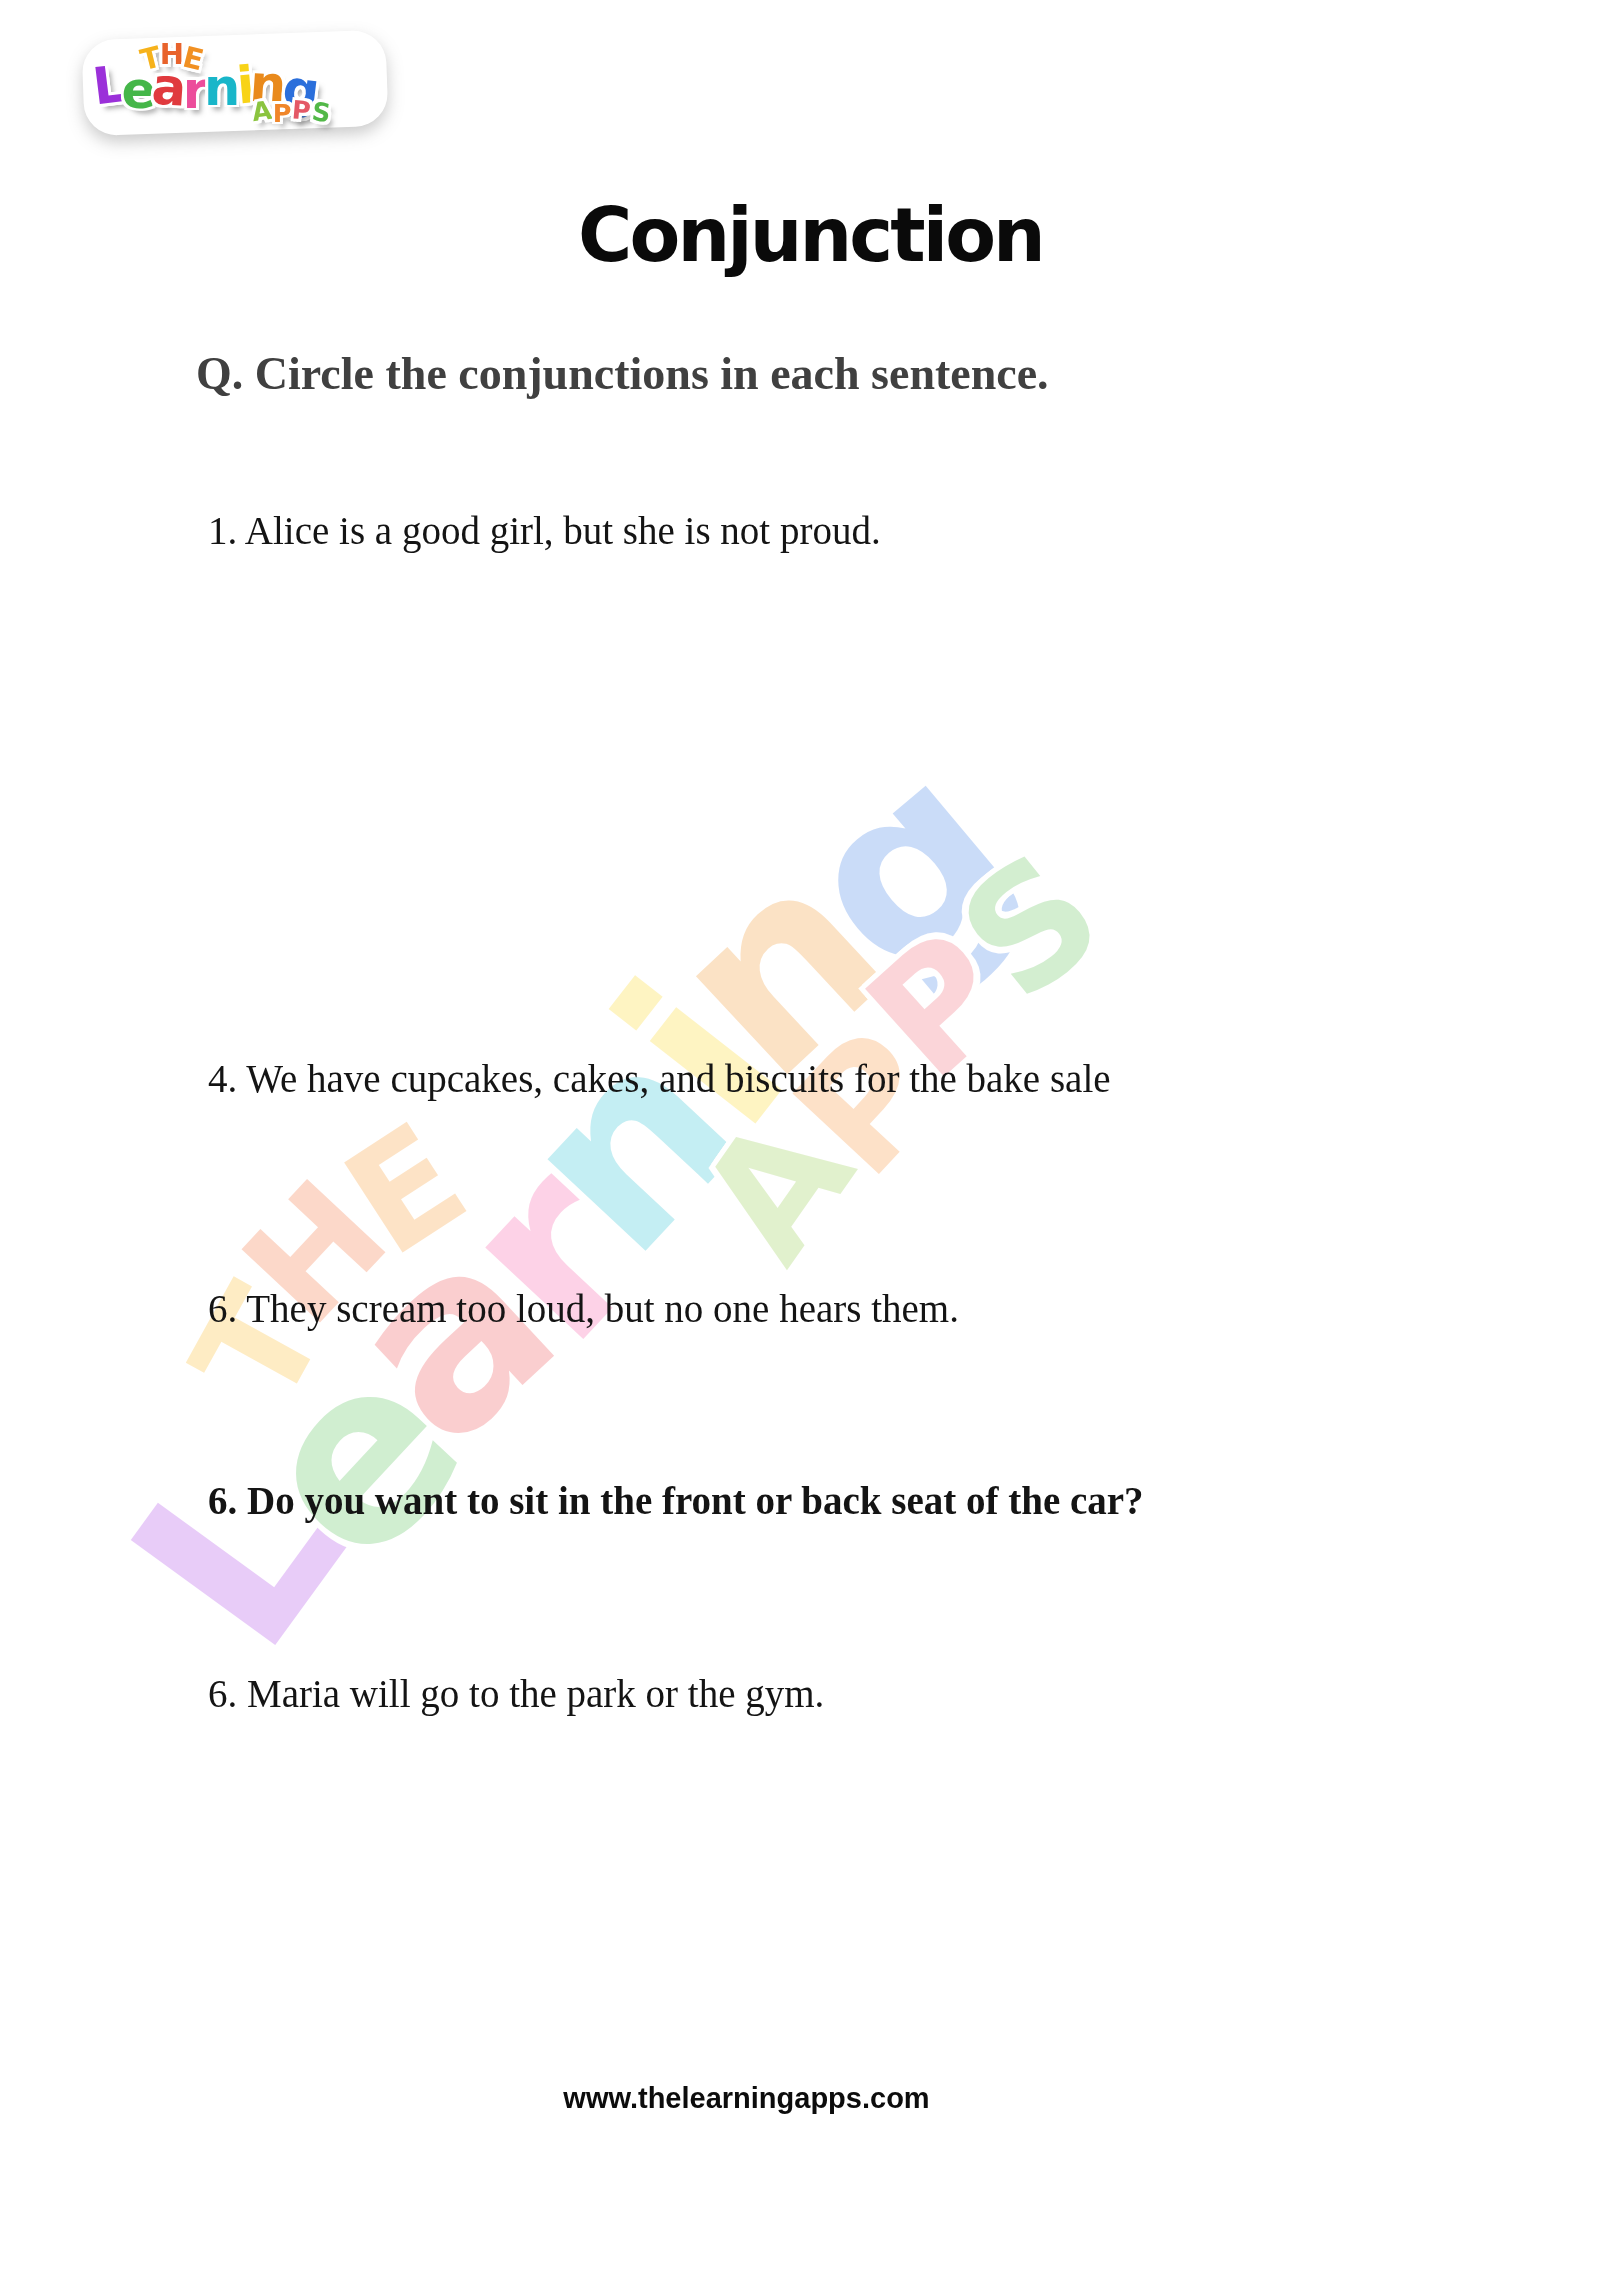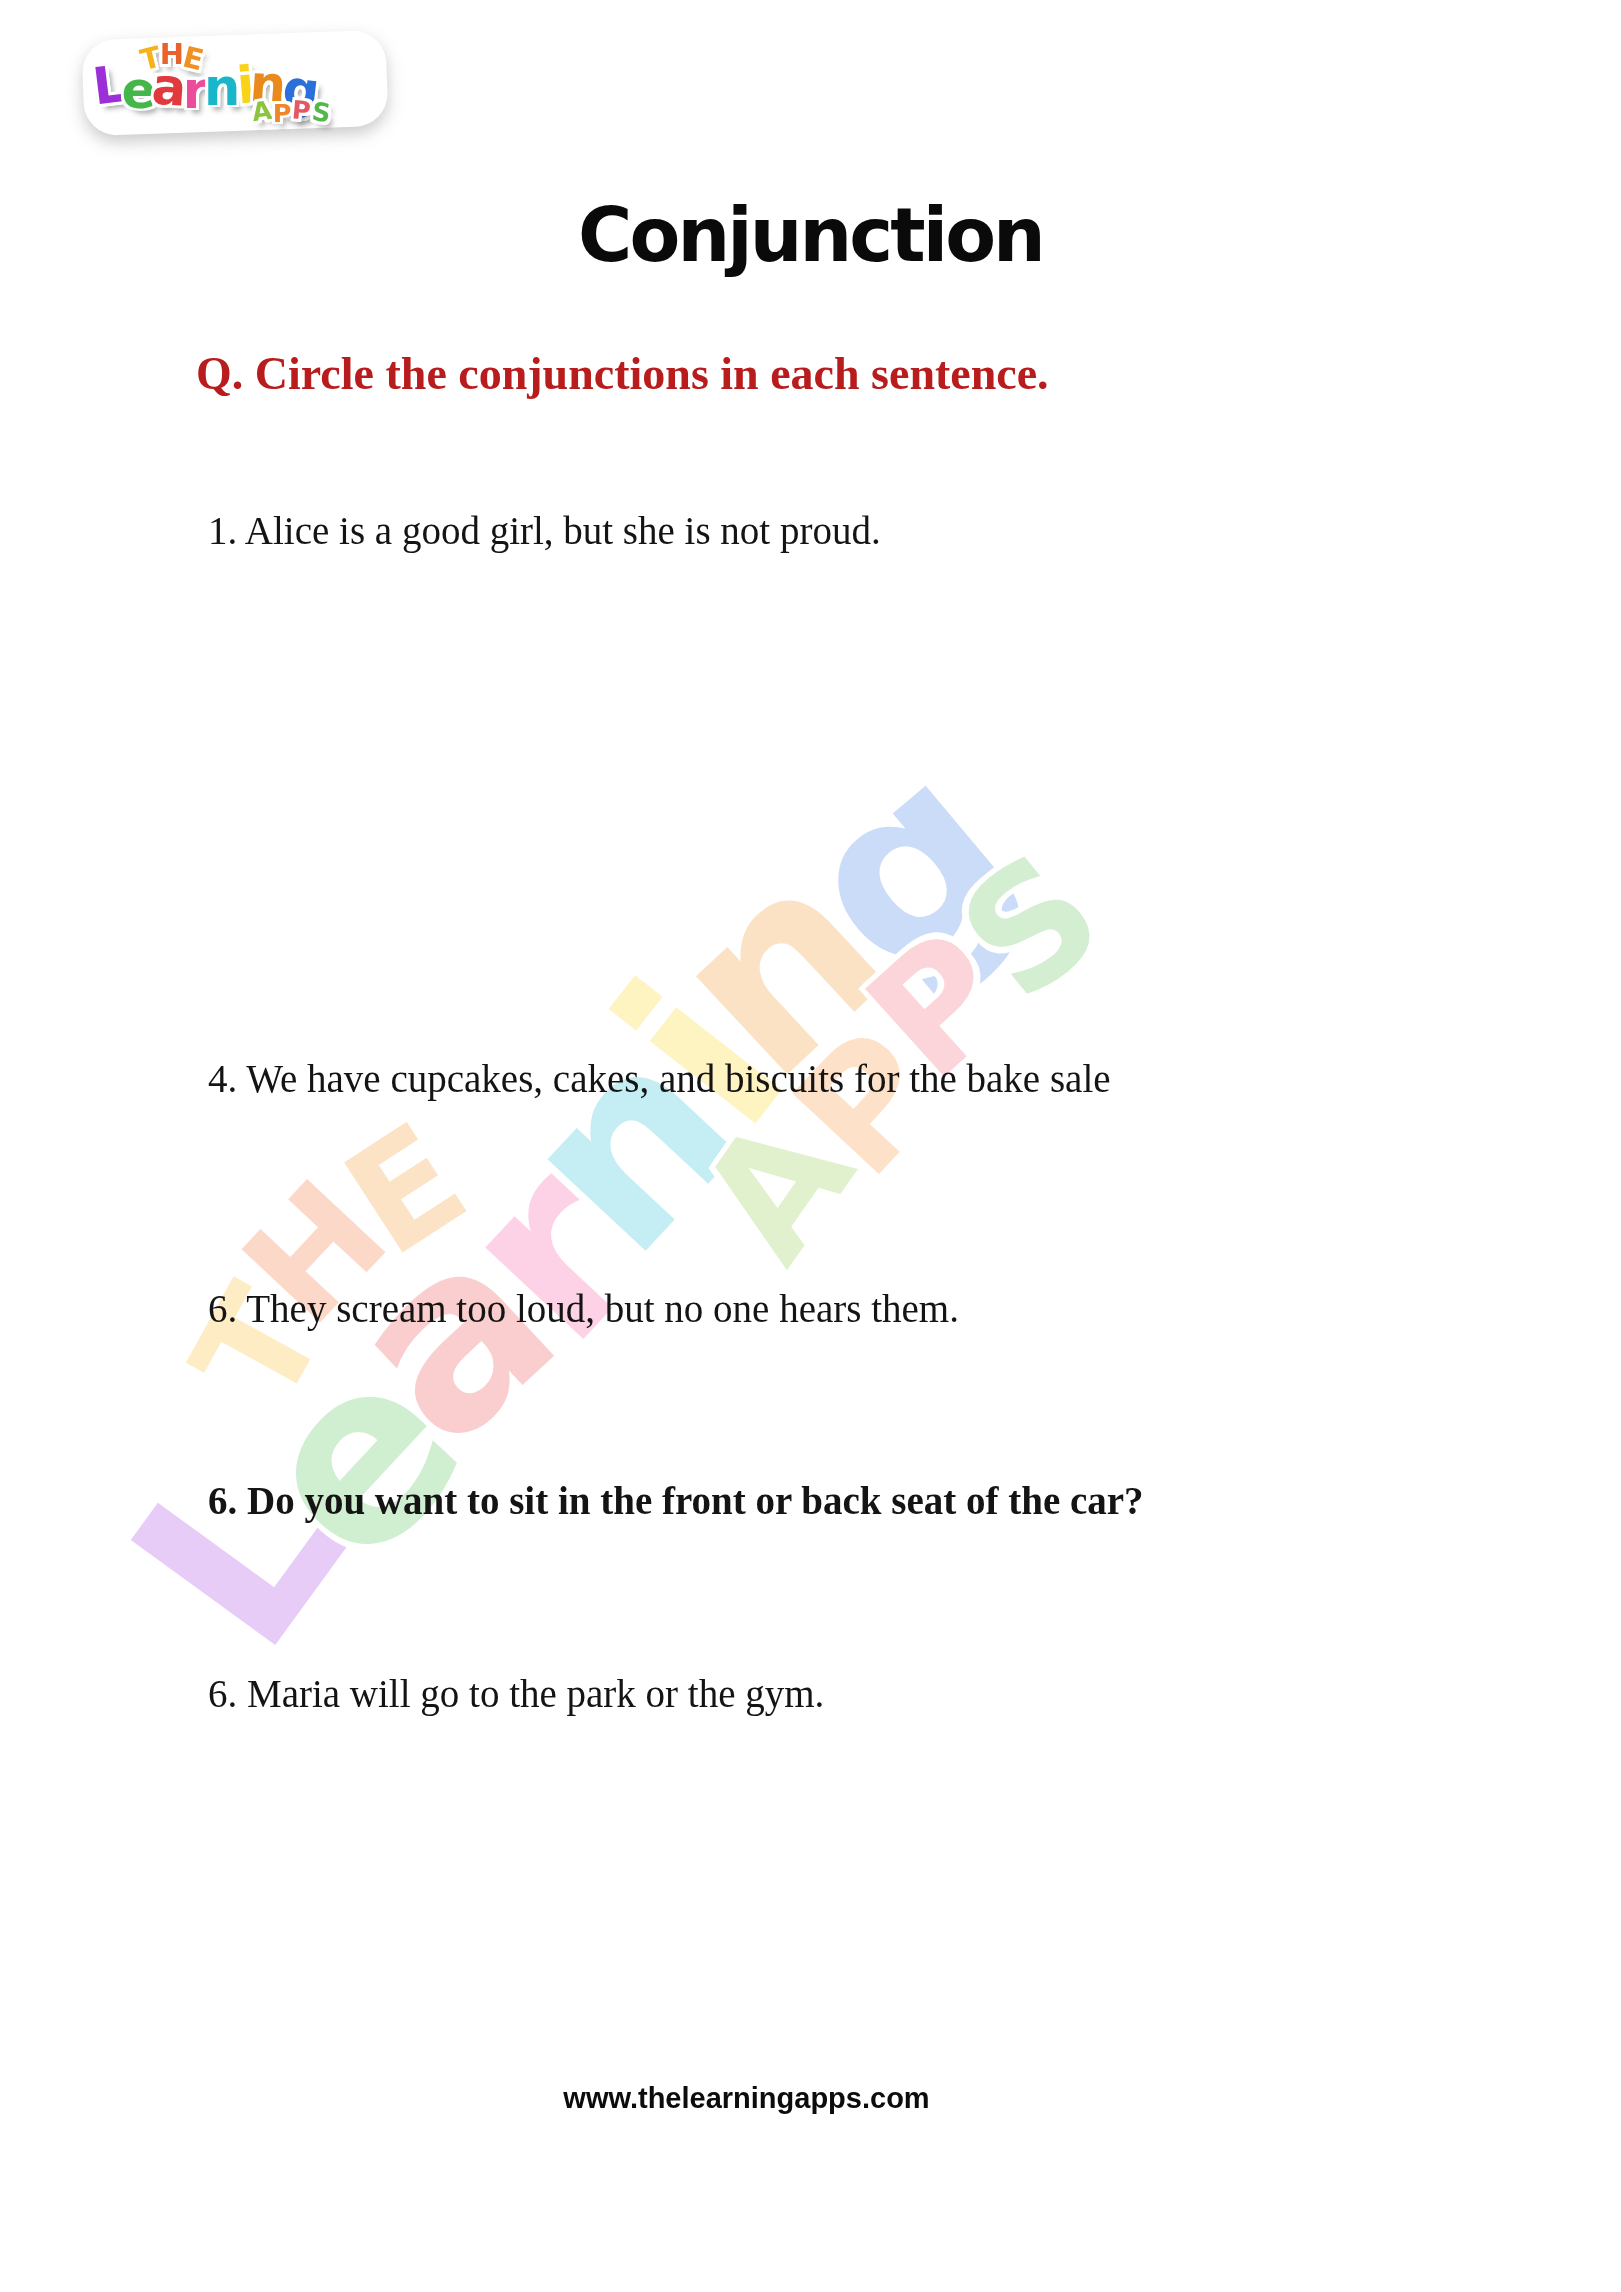--- a/index.html
+++ b/index.html
@@ -77,21 +77,21 @@
   
   .title {
     position:absolute; top:192px; left:0; width:100%;
     text-align:center; z-index:1;
     font-family:"DejaVu Sans", sans-serif; font-weight:bold;
     font-size:74px; letter-spacing:-2.9px; color:#0a0a0a;
   }
   .question {
     position:absolute; top:347px; left:196px; z-index:1;
     font-family:"Liberation Serif", serif; font-weight:bold;
-    font-size:46px; color:#b91c1c;
+    font-size:46px; color:#404040;
   }
   .sentences { position:absolute; inset:0; z-index:1; }
   .sentence {
     position:absolute; left:208px; width:1264px;
     font-family:"Liberation Serif", serif;
     font-size:39px; line-height:64px; color:#141414;
   }
   .sline { white-space:nowrap; }
   .footer {
     position:absolute; top:2082px; left:0; width:100%;

